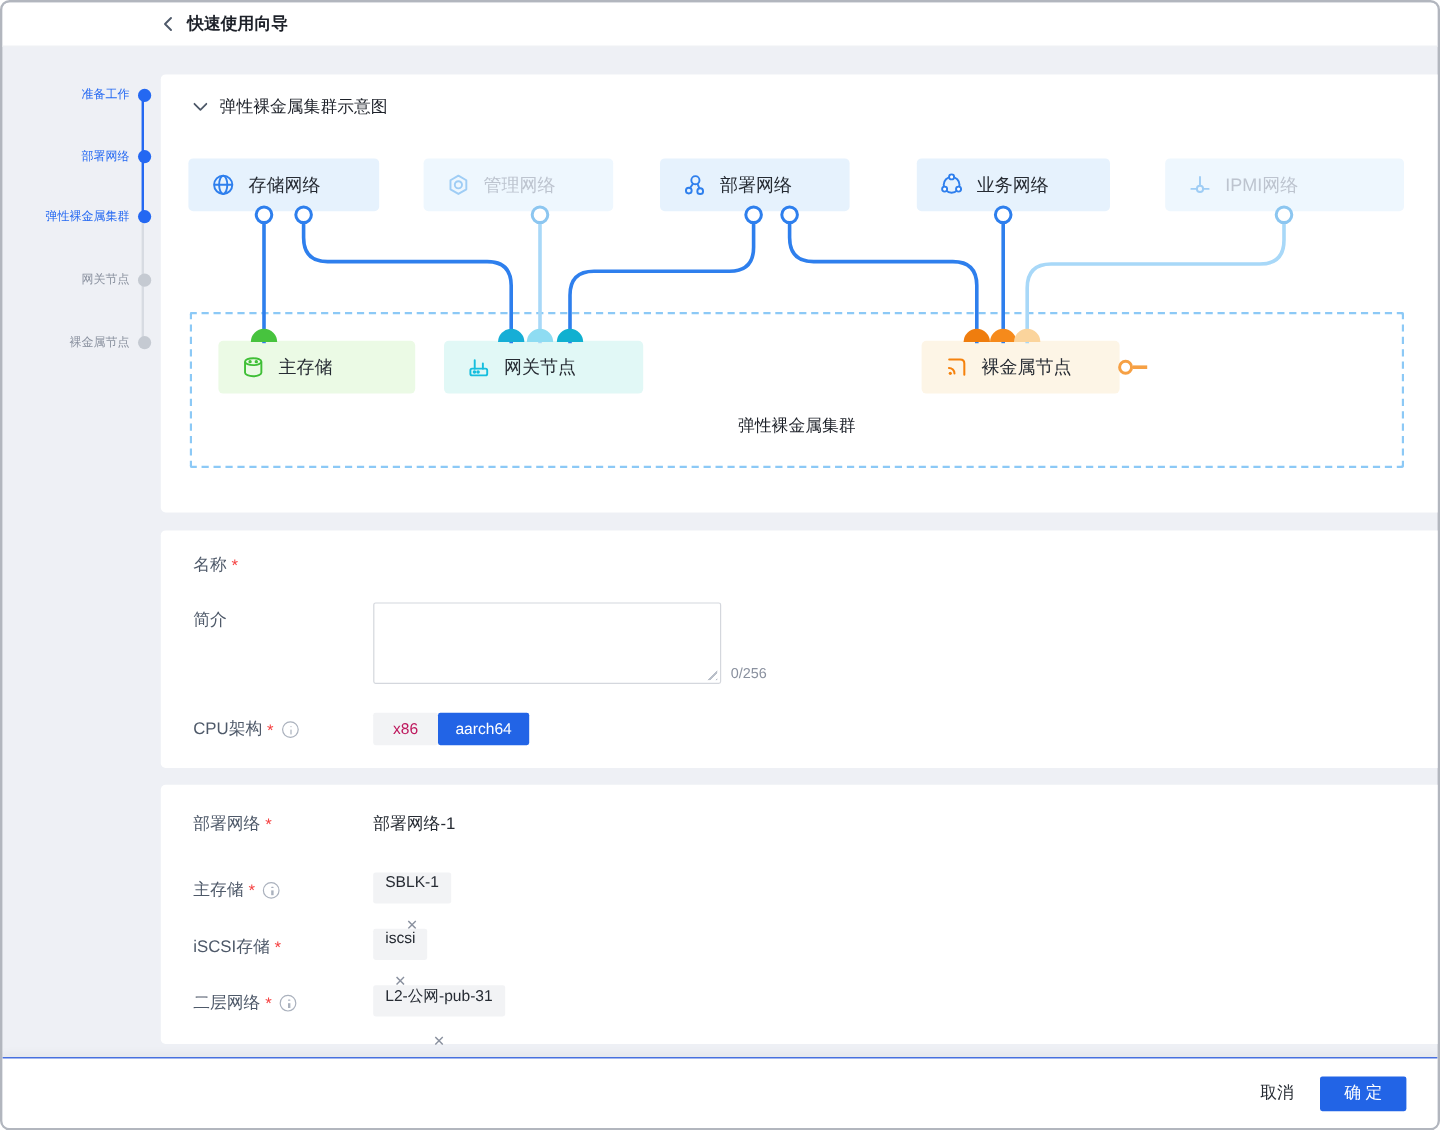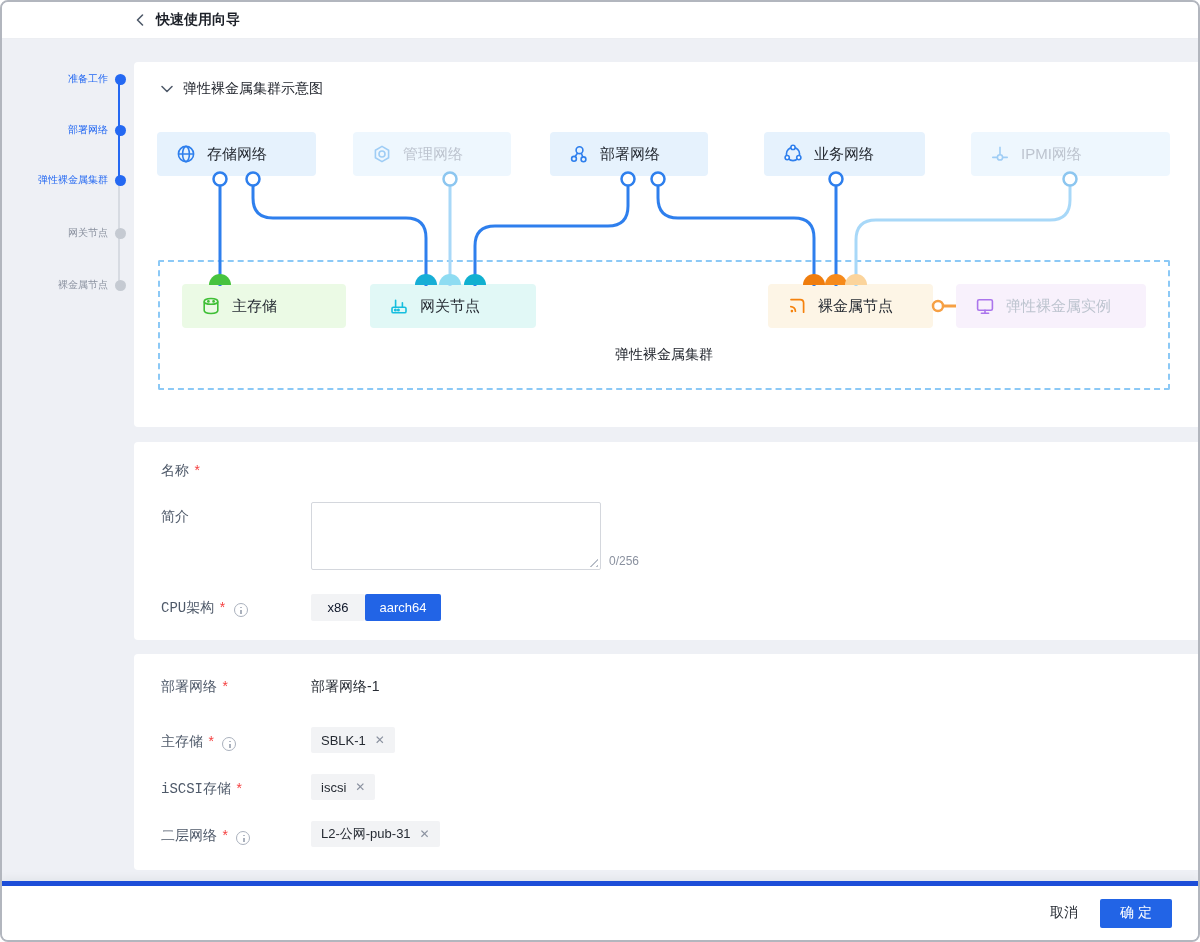--- a/index.html
+++ b/index.html
@@ -50,46 +50,46 @@
   .n5 { left:837px; width:199px; }
   .b1 { left:48px;  width:164px; background:#ebfae5; } .b1 .ic { color:#3fbf36; }
   .b2 { left:236px; width:166px; background:#e1f8f6; } .b2 .ic { color:#16bede; }
   .b3 { left:634px; width:165px; background:#fdf5e6; } .b3 .ic { color:#f5820d; }
   .b4 { left:822px; width:190px; background:#f8f1fc; } .b4 .ic { color:#ab75ec; }
   .cluster-box { position:absolute; left:24px; top:198px; width:1012px; height:130px; border:2px dashed #8cc9f6; border-radius:2px; }
   .cluster-label { position:absolute; left:24px; top:284px; width:1012px; text-align:center; font-size:14px; color:#1d2129; }
   .wires { position:absolute; left:0; top:0; pointer-events:none; }
 
   
-  .flabel { position:absolute; left:27px; font-size:14px; color:#4e5969; display:flex; align-items:flex-end; gap:4px; white-space:nowrap;font-family:Liberation Mono, monospace; }
+  .flabel { position:absolute; left:27px; font-size:14px; color:#4e5969; display:flex; align-items:center; gap:4px; white-space:nowrap; }
   .req { color:#f53f3f; font-size:14px; }
   .info-icon { width:14px; height:14px; border:1px solid #aab1bd; border-radius:50%; margin-left:3px; position:relative; cursor:pointer; }
   .info-icon::before { content:""; position:absolute; left:5.6px; top:2.5px; width:1.6px; height:1.6px; background:#aab1bd; border-radius:50%; }
   .info-icon::after { content:""; position:absolute; left:5.6px; top:5.5px; width:1.6px; height:4.5px; background:#aab1bd; }
   .text-input { position:absolute; left:177px; top:13px; width:290px; height:29px; border:1px solid #d4d7dd; border-radius:2px;
                 padding:0 10px; font-size:13px; color:#262b33; font-family:inherit; outline:none; }
   .textarea-wrap { position:absolute; left:177px; top:60px; width:290px; height:68px; }
   .textarea-wrap textarea { width:100%; height:100%; border:1px solid #d4d7dd; border-radius:2px; resize:none;
                 padding:6px 10px; font-size:13px; color:#262b33; font-family:inherit; outline:none; }
   .resize-grip { position:absolute; right:3px; bottom:3px; width:10px; height:10px; cursor:nwse-resize;
                 background:repeating-linear-gradient(-45deg,#b9bfc9 0 1.5px,transparent 1.5px 4.6px);
                 clip-path:polygon(100% 0,100% 100%,0 100%); }
   .counter { position:absolute; left:475px; top:112px; font-size:12px; color:#8a919f; }
   .seg-group { position:absolute; left:177px; top:152px; display:flex; }
   .seg { height:27px; display:flex; align-items:center; justify-content:center; font-size:13px; cursor:pointer; border-radius:2px; }
-  .seg.plain { width:54px; background:#f2f3f5; color:#0f172a; }
+  .seg.plain { width:54px; background:#f2f3f5; color:#be185d; }
   .seg.selected { width:76px; background:#2264e6; color:#fff; }
 
   .frow-val { position:absolute; left:177px; font-size:14px; color:#262b33; }
-  .tag { position:absolute; left:177px; height:26px; display:inline-flex; align-items:center; gap:9px; background:#f2f3f5;
-         border-radius:2px; padding:0 10px; font-size:13px; color:#262b33; }
+  .tag { position:absolute; left:177px; height:26px; display:inline-flex; align-items:center; gap:23px; background:#f2f3f5;
+         border-radius:2px; padding:0 10px; font-size:13px; color:#262b33;flex-direction:column; }
   .tag .x { color:#8a919f; font-size:12px; cursor:pointer; line-height:1; }
 
   
-  .footer { position:absolute; left:0; right:0; bottom:0; height:59px; background:#fff; border-top:5px solid #1d4ed8;
+  .footer { position:absolute; left:0; right:0; bottom:0; height:59px; background:#fff; border-top:1px solid #1d4ed8;
             box-shadow:0 -3px 8px rgba(29,35,41,.05); display:flex; align-items:center; justify-content:flex-end;
             gap:22px; padding-right:26px; z-index:6; }
   .btn-text { font-size:14px; color:#262b33; cursor:pointer; background:none; border:none; font-family:inherit; }
   .btn-primary { min-width:52px; height:29px; background:#2264e6; color:#fff; border:none; border-radius:2px;
                  font-size:14px; cursor:pointer; font-family:inherit; padding:0 20px; }
 </style>
 </head>
 <body>
 
 <div class="screen">
@@ -217,29 +217,20 @@
     </div>
     <div class="bnode b3">
       <span class="ic">
         <svg width="20" height="20" viewBox="0 0 20 20" fill="none" stroke="currentColor" stroke-width="1.7">
             <path d="M4 3.6 H13.2 Q16.6 3.6 16.6 7 V16.2" stroke-linecap="round"></path>
             <path d="M3.8 10.6 a4.6 4.6 0 0 1 4.6 4.6" stroke-linecap="round"></path>
             <circle cx="4.9" cy="15.1" r="1.3" fill="currentColor" stroke="none"></circle>
           </svg>
       </span>
       <span class="node-lbl">裸金属节点</span>
-    </div>
-    <div class="bnode b4 muted-txt">
-      <span class="ic">
-        <svg width="20" height="20" viewBox="0 0 20 20" fill="none" stroke="currentColor" stroke-width="1.6">
-            <rect x="2.6" y="3.8" width="14.8" height="10.4" rx="1.5"></rect>
-            <path d="M10 14.2 V16.6 M6.4 17.2 H13.6" stroke-linecap="round"></path>
-          </svg>
-      </span>
-      <span class="node-lbl">弹性裸金属实例</span>
     </div>
 
     <svg class="wires" width="1049" height="365" viewBox="0 0 1049 365">
       <g fill="none" stroke-width="3">
         <path d="M86 117 V224" stroke="#2e7fed"></path>
         <path d="M119 117 V136 Q119 156 139 156 H272 Q292 156 292 176 V224" stroke="#2e7fed"></path>
         <path d="M316 117 V224" stroke="#a8d8f8"></path>
         <path d="M494 117 V144 Q494 164 474 164 H361 Q341 164 341 184 V224" stroke="#2e7fed"></path>
         <path d="M524 117 V136 Q524 156 544 156 H660 Q680 156 680 176 V224" stroke="#2e7fed"></path>
         <path d="M702 117 V224" stroke="#2e7fed"></path>

